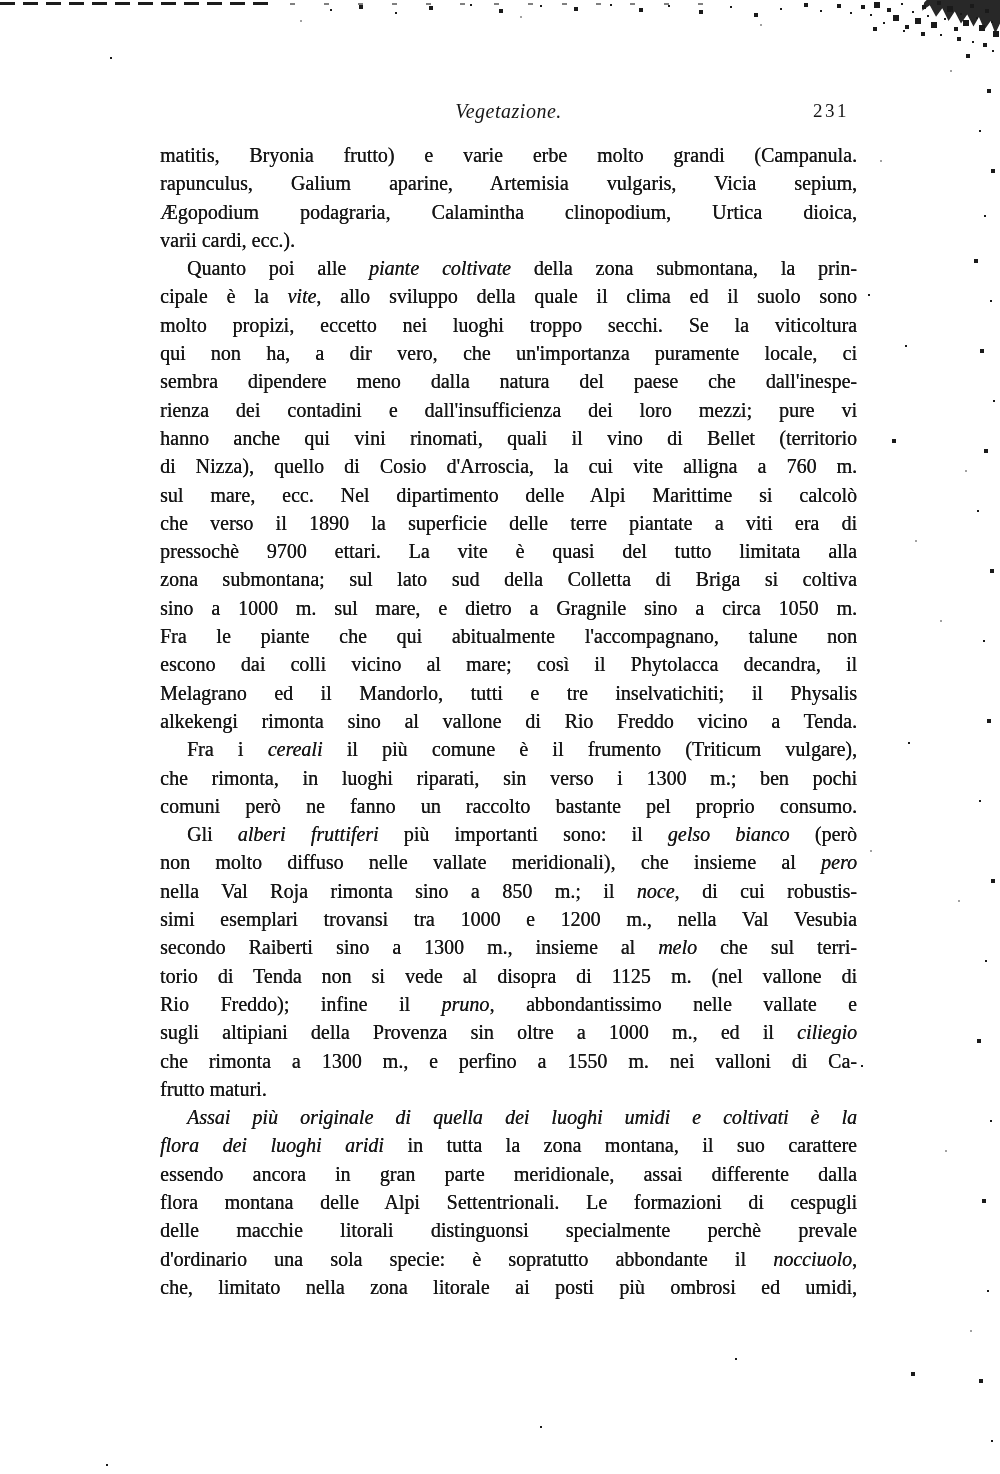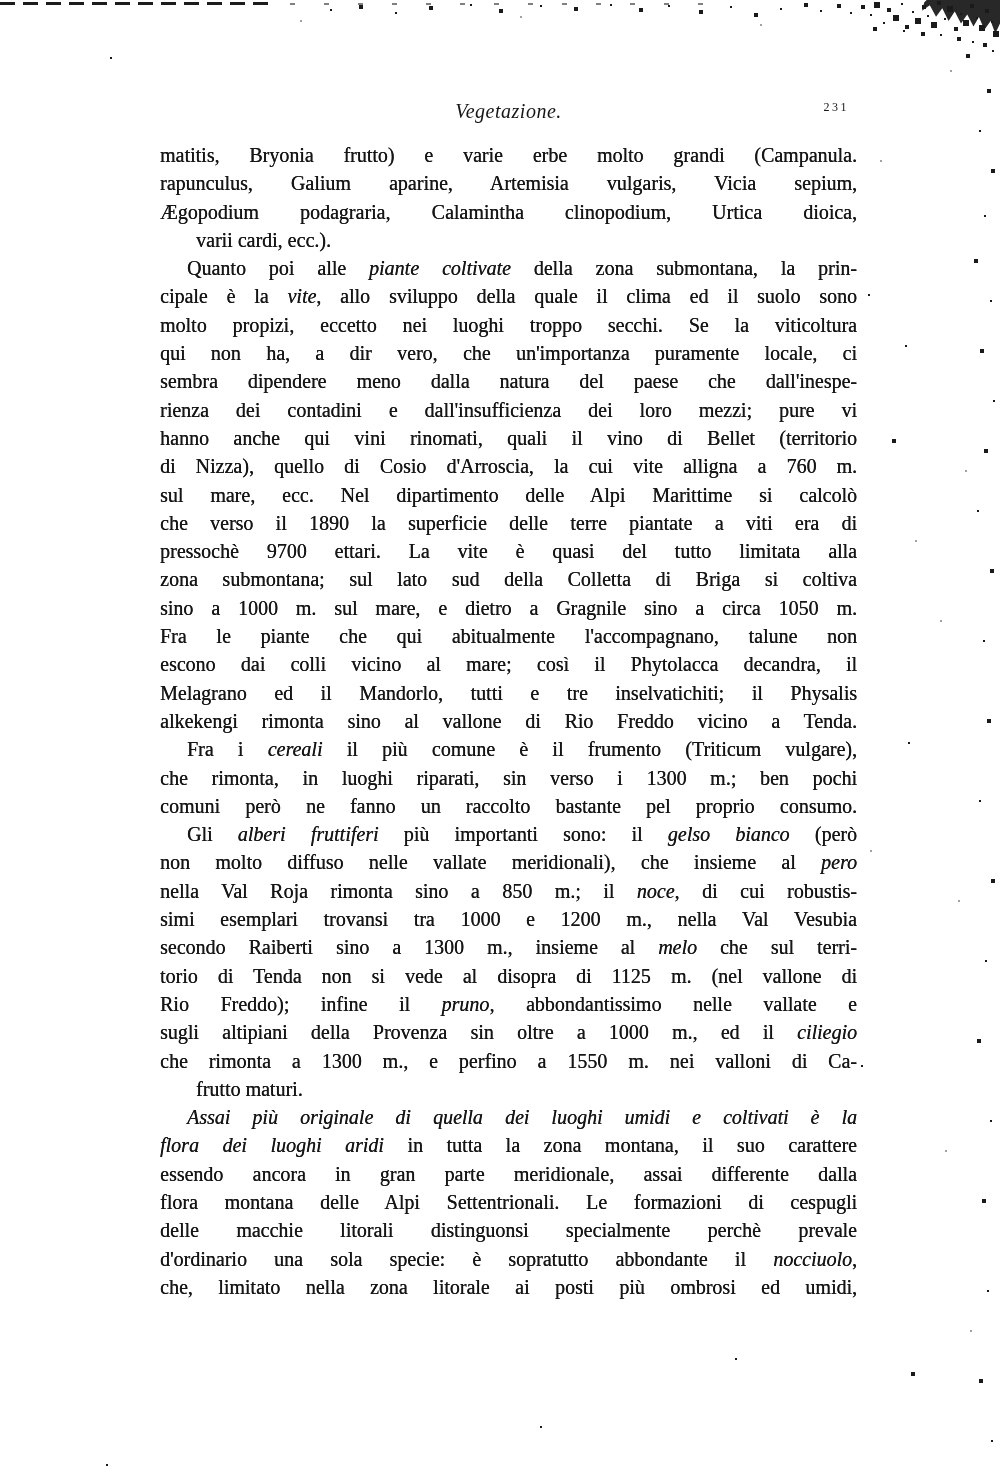--- a/index.html
+++ b/index.html
@@ -23,39 +23,39 @@
   }
   .header-title{
     position:absolute;left:0;right:0;top:0;
     text-align:center;
     font-style:italic;
     font-size:20px;
     letter-spacing:.5px;
   }
   .page-number{
     position:absolute;right:8px;top:0;
-    font-size:12px;
+    font-size:19px;
     letter-spacing:2.5px;
     margin-left:44px;
   }
 
   
   .text-block{
     position:absolute;left:160px;top:141px;width:697px;
   }
   .line{
     height:28.3px;line-height:28.3px;
     font-size:20px;
     text-align:justify;
     text-align-last:justify;
     text-justify:inter-word;
     overflow:hidden;
     text-shadow:0.25px 0 0 currentColor;
   }
-  .line.flush-left{text-align-last:left;margin-left:36px;}
+  .line.flush-left{text-align-last:left;}
   .line.indent{text-indent:27px;}
   .it{font-style:italic;}
 
   
   .noise-dash-1{
     position:absolute;top:2px;left:0;width:272px;height:3px;
     background:repeating-linear-gradient(90deg,#1c1c1c 0 15px,transparent 15px 23px);
   }
   .noise-dash-2{
     position:absolute;top:3px;left:290px;width:430px;height:2px;

